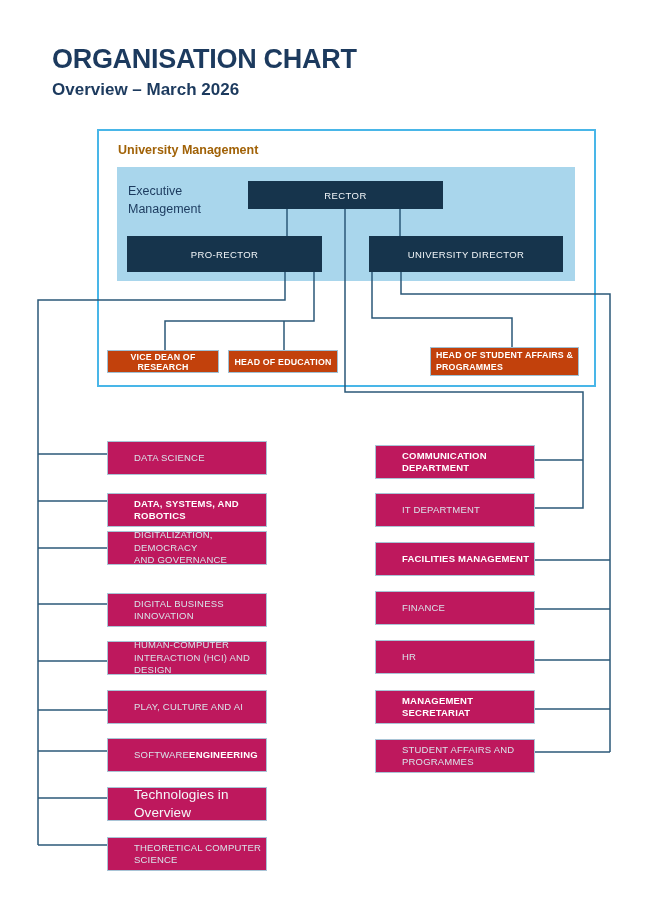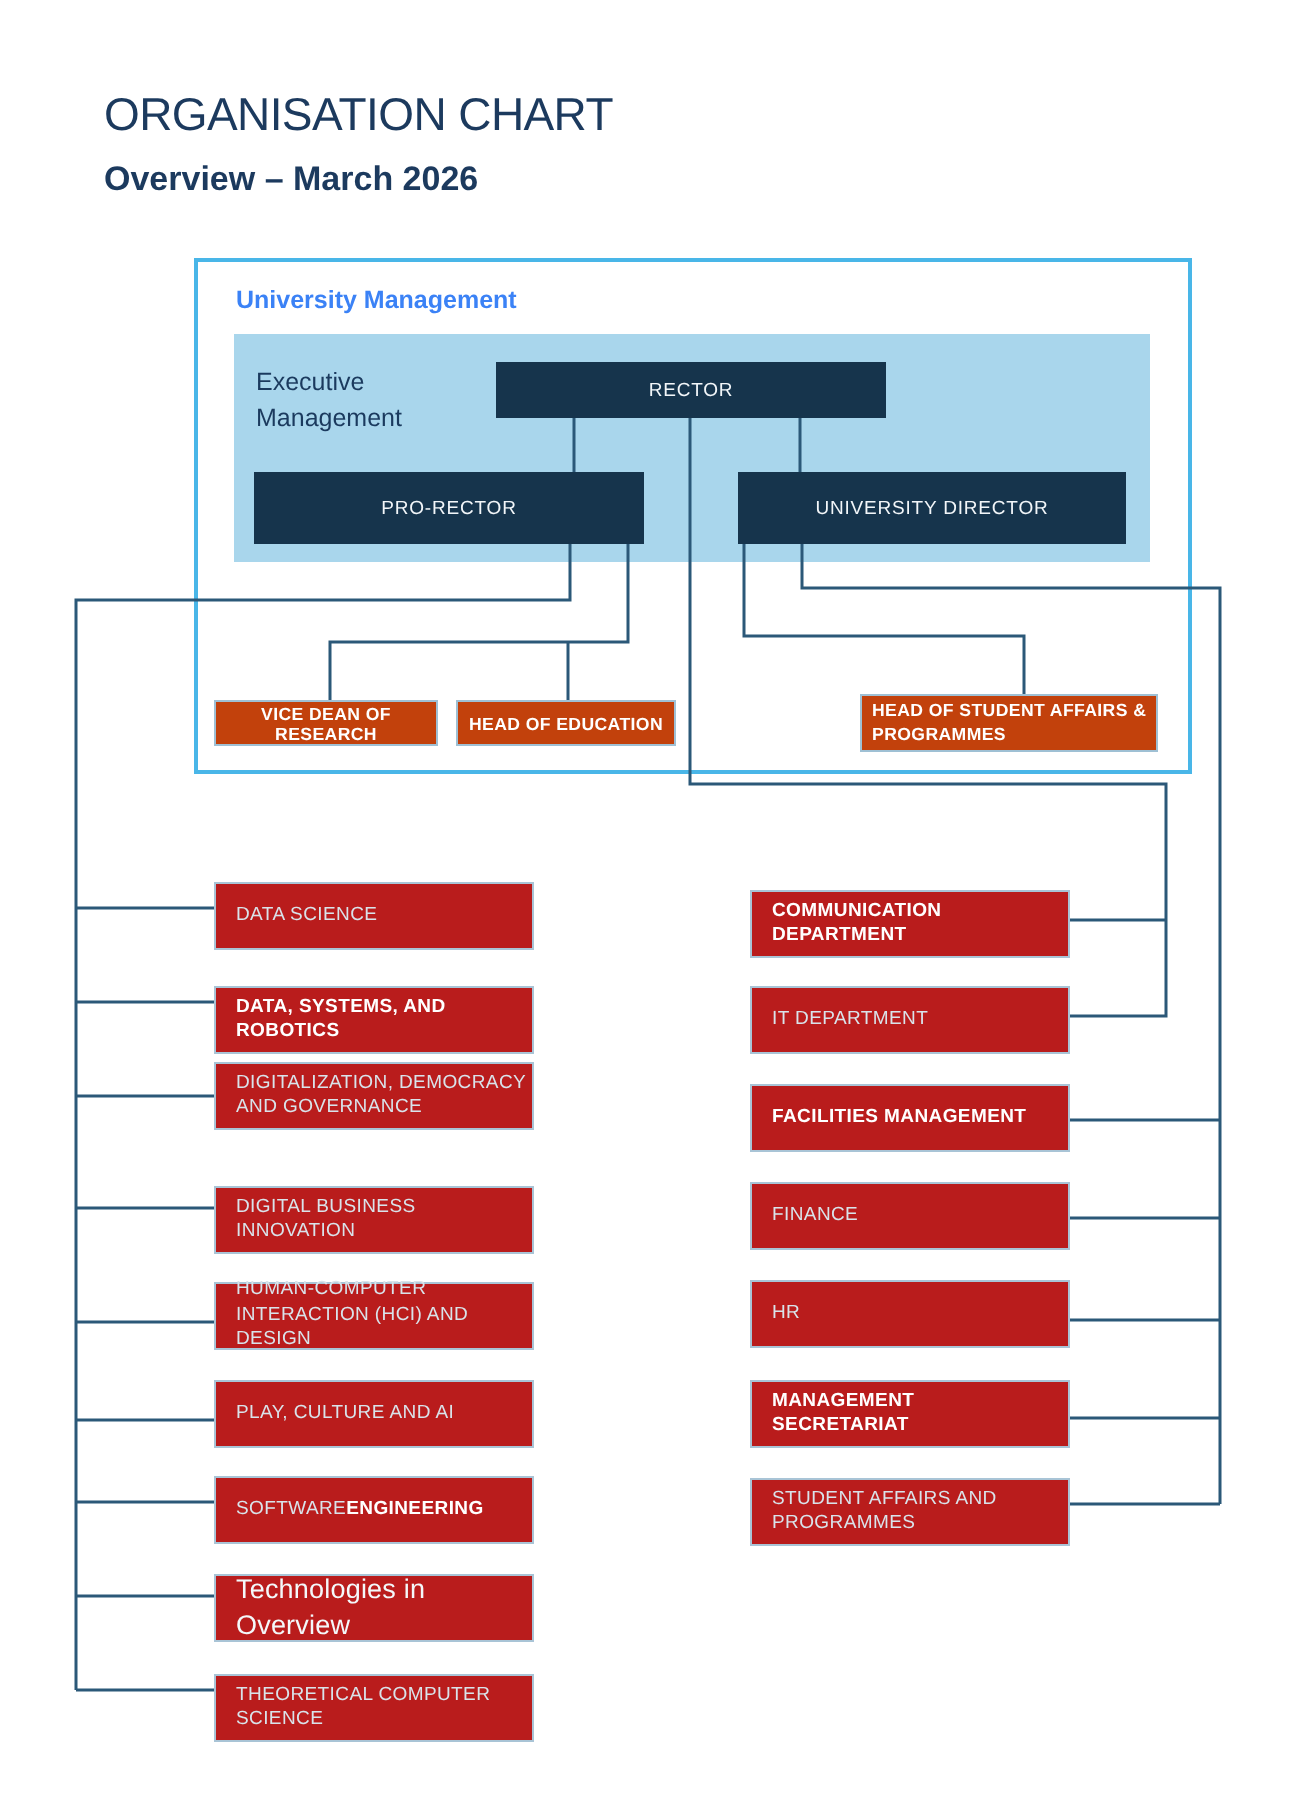--- a/index.html
+++ b/index.html
@@ -1,48 +1,48 @@
 <!DOCTYPE html>
 <html><head>
 <meta charset="utf-8">
 <style>
   html,body{margin:0;padding:0;background:#ffffff;}
   #canvas{position:relative;width:649px;height:906px;background:#ffffff;overflow:hidden;
           font-family:"Liberation Sans", sans-serif;}
   .abs{position:absolute;}
 
   
-  .page-title{left:52px;top:44px;font-size:23px;letter-spacing:-0.3px;color:#1C3A5E;font-weight:400;}
+  .page-title{left:52px;top:44px;font-size:27px;letter-spacing:-0.3px;color:#1C3A5E;font-weight:700;}
   .page-subtitle{left:52px;top:80px;font-size:17px;font-weight:700;color:#1C3A5E;}
 
   
   .um-frame{left:97px;top:129px;width:495px;height:254px;border:2px solid #49B6E8;background:#ffffff;}
-  .um-label{left:118px;top:143px;font-size:12.5px;font-weight:700;color:#3b82f6;}
+  .um-label{left:118px;top:143px;font-size:12.5px;font-weight:700;color:#a16207;}
   .um-panel{left:117px;top:167px;width:458px;height:114px;background:#A9D6EC;}
   .exec-label{left:128px;top:182px;width:100px;font-size:12.5px;color:#1B3A5E;line-height:1.45;
               white-space:pre-line;}
 
   
   .exec{background:#16344C;color:#F2F6F9;display:flex;align-items:center;justify-content:center;
         font-size:9.5px;letter-spacing:.4px;text-align:right;}
   .rector{left:248px;top:181px;width:195px;height:28px;}
   .pro-rector{left:127px;top:236px;width:195px;height:36px;}
   .univ-director{left:369px;top:236px;width:194px;height:36px;}
 
   
   .sub{background:#c2410c;border:1px solid #9FC0D4;color:#ffffff;font-weight:700;font-size:8.8px;
        display:flex;align-items:center;letter-spacing:.2px;box-sizing:border-box;}
   .sub.center{justify-content:center;text-align:center;}
   .vice-dean{left:107px;top:350px;width:112px;height:23px;}
   .head-edu{left:228px;top:350px;width:110px;height:23px;}
   .head-student{left:430px;top:347px;width:149px;height:29px;padding-left:5px;line-height:1.35;}
 
   
-  .dept{background:#b91c1c;border:1px solid #A9C4D6;color:#D9E3EA;width:160px;height:34px;
-        display:flex;align-items:center;padding-left:10px;box-sizing:border-box;font-size:9.5px;
+  .dept{background:#be185d;border:1px solid #A9C4D6;color:#D9E3EA;width:160px;height:34px;
+        display:flex;align-items:center;padding-left:26px;box-sizing:border-box;font-size:9.5px;
         letter-spacing:.2px;line-height:1.3;}
   .dept span,.dept b{white-space:pre-line;}
   .dept.bold{color:#ffffff;font-weight:700;}
   .dept b{color:#ffffff;font-weight:700;}
   .dept.large{font-size:13.5px;color:#F4F8FA;letter-spacing:.1px;}
   .col-left{left:107px;}
   .col-right{left:375px;}
 
   svg.lines{left:0;top:0;width:649px;height:906px;pointer-events:none;}
   svg.lines *{stroke:#2B5878;stroke-width:1.5;fill:none;}

